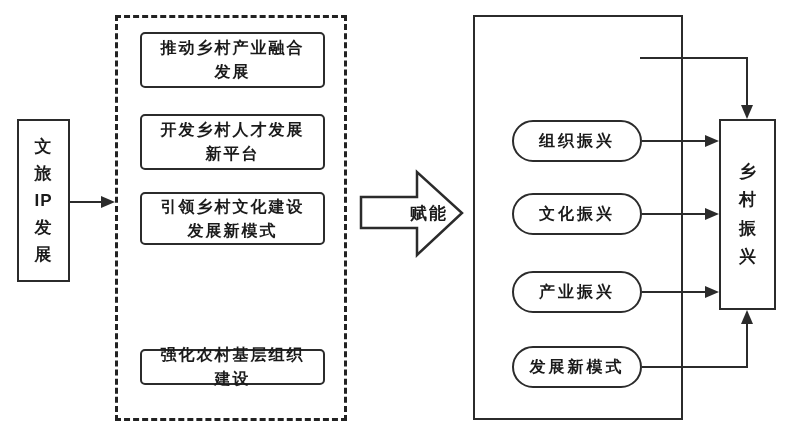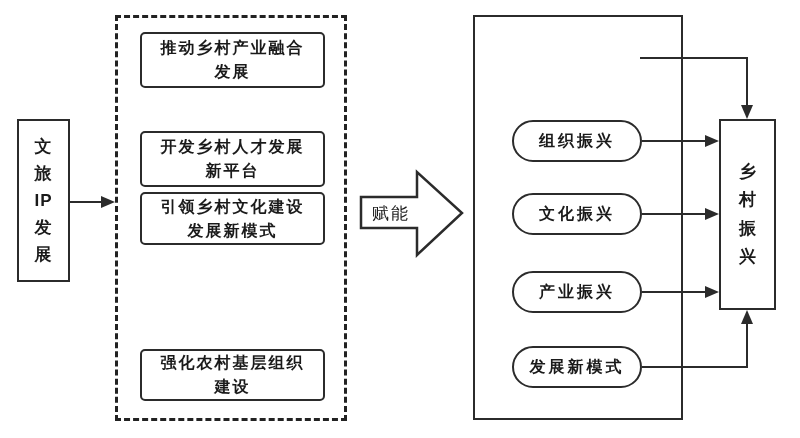--- a/index.html
+++ b/index.html
@@ -59,33 +59,33 @@
   
   .fn-box {
     left: 140px;
     width: 185px;
     border-radius: 5px;
     font-size: 16px;
     line-height: 1.5;
     letter-spacing: 2px;
   }
   .fn-1 { top: 32px;  height: 56px; }
-  .fn-2 { top: 114px; height: 56px; margin-top: 17px; }
+  .fn-2 { top: 114px; height: 56px; }
   .fn-3 { top: 192px; height: 53px; }
   .fn-4 { top: 274px; height: 47px; }
-  .fn-5 { top: 349px; height: 52px; }
+  .fn-5 { top: 349px; height: 36px; }
 
   
   .empower-label {
     position: absolute;
     left: 372px; top: 202px;
     width: 76px;
-    text-align: left;
+    text-align: right;
     font-size: 17px;
-    font-weight: normal;
+    font-weight: bold;
     letter-spacing: 2px;
     color: #1a1a1a;
   }
 
   
   .right-panel {
     position: absolute;
     left: 473px; top: 15px;
     width: 210px; height: 405px;
     border: 2.5px solid #2b2b2b;

